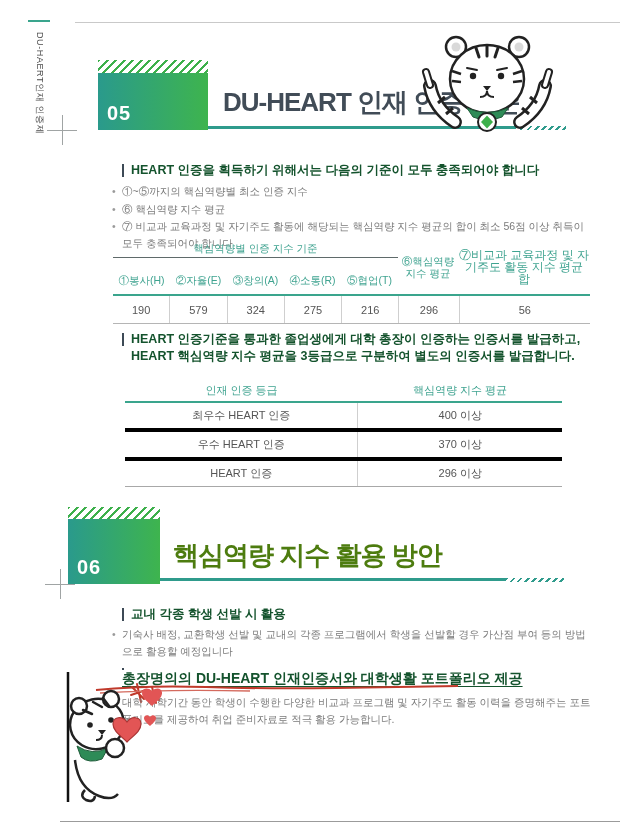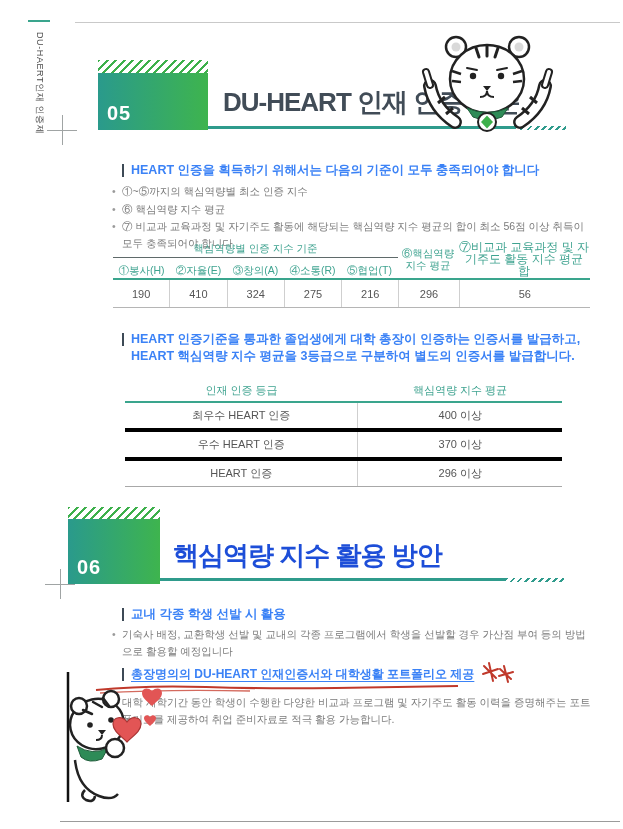--- a/index.html
+++ b/index.html
@@ -31,39 +31,39 @@
   .stripes{background:repeating-linear-gradient(135deg,#3db04b 0 2px,#ffffff 2px 6px);}
   .sec-box{background:linear-gradient(90deg,#2a9a8c 0%,#3eb44e 100%);}
   .sec-num{position:absolute;left:9px;bottom:5px;color:#fff;font-size:20px;font-weight:bold;letter-spacing:1px;}
   .s05-stripes{left:98px;top:60px;width:110px;height:13px;}
   .s05-box{left:98px;top:73px;width:110px;height:57px;}
   .s05-title{left:223px;top:85px;font-size:26px;font-weight:bold;color:#414c57;letter-spacing:-1px;white-space:nowrap;}
   .s05-line{left:208px;top:126px;width:308px;height:3px;background:#2f9b8c;}
   .s05-hatch{left:516px;top:126px;width:50px;height:4px;background:repeating-linear-gradient(135deg,#2f9b8c 0 2px,transparent 2px 5px);}
   .s06-stripes{left:68px;top:507px;width:92px;height:12px;}
   .s06-box{left:68px;top:519px;width:92px;height:65px;}
-  .s06-title{left:173px;top:538px;font-size:26px;font-weight:bold;color:#1d4ed8;letter-spacing:-1px;white-space:nowrap;}
+  .s06-title{left:173px;top:538px;font-size:26px;font-weight:bold;color:#4d7c0f;letter-spacing:-1px;white-space:nowrap;}
   .s06-line{left:160px;top:578px;width:346px;height:3px;background:#2f9b8c;}
   .s06-hatch{left:506px;top:578px;width:58px;height:4px;background:repeating-linear-gradient(135deg,#2f9b8c 0 2px,transparent 2px 5px);}
 
   
-  .h-heading{display:flex;align-items:flex-start;color:#3b82f6;font-weight:bold;font-size:12.5px;line-height:17px;padding-left:24px;}
+  .h-heading{display:flex;align-items:flex-start;color:#14532d;font-weight:bold;font-size:12.5px;line-height:17px;padding-left:24px;}
   .h-bar{flex:0 0 2px;width:2px;height:13px;background:#3d4a56;margin:2px 7px 0 0;}
 
   
   .bullets{width:482px;}
   .bullet{position:relative;padding-left:10px;font-size:10.5px;color:#7b7b7b;line-height:16.5px;margin-bottom:1px;}
   .bullet::before{content:'\2022';position:absolute;left:0;top:0;color:#9a9a9a;}
 
   
   .t1{left:113px;top:240px;width:477px;font-size:10.5px;}
   .t1-head{display:flex;align-items:stretch;}
   .t1-left{width:285px;display:flex;flex-direction:column;}
   .t1-group{height:17px;line-height:17px;text-align:center;color:#3fa390;border-bottom:1px solid #5f6a6a;}
-  .t1-cols{display:flex;height:20px;align-items:flex-end;}
+  .t1-cols{display:flex;height:20px;align-items:flex-start;margin-top:16px;}
   .t1-cols > div{flex:1;text-align:center;color:#3fa390;}
   .t1-avg{width:60px;display:flex;align-items:center;justify-content:center;text-align:center;color:#3fa390;line-height:12px;}
   .t1-sum{width:132px;display:flex;align-items:center;justify-content:center;text-align:center;color:#3fa390;line-height:12px;font-size:12px;}
   .t1-thick{height:2px;background:#3aa58d;}
   .t1-row{display:flex;height:27px;align-items:stretch;border-bottom:1px solid #b5b5b5;}
   .t1-row > div{display:flex;align-items:center;justify-content:center;color:#555;font-size:11px;}
   .t1-row > div.c{width:57px;}
   .t1-row > div.c6{width:60px;}
   .t1-row > div.c7{width:132px;}
   .t1-row > div + div{border-left:1px solid #cfcfcf;}
@@ -82,21 +82,21 @@
   .t2-row:last-child{border-bottom:1px solid #a8a8a8;}
   .t2-row > div{display:flex;align-items:center;justify-content:center;color:#555;}
   .t2-row .c1{width:233px;}
   .t2-row .c2{width:204px;border-left:1px solid #cfcfcf;}
 
   
   .sel-head{left:98px;top:606px;}
   .sel-bullets{left:112px;top:626px;}
   .pf-head{left:98px;top:666px;}
   .pf-head .pf-text{text-decoration:underline;text-underline-offset:3px;}
-  .pf-head{font-size:12px;}
+  .pf-head{font-size:14px;flex-direction:column;}
   .pf-bullets{left:112px;top:694px;}
   .stars-svg{margin-left:6px;margin-top:-6px;}
 
   .squiggle{left:94px;top:682px;width:368px;height:12px;}
 
   .tiger-top{left:415px;top:30px;width:145px;height:102px;}
   .tiger-bottom{left:55px;top:668px;width:115px;height:140px;}
 </style>
 </head>
 <body>
@@ -167,21 +167,21 @@
           <div>④소통(R)</div>
           <div>⑤협업(T)</div>
         </div>
       </div>
       <div class="t1-avg">⑥핵심역량 지수 평균</div>
       <div class="t1-sum">⑦비교과 교육과정 및 자기주도 활동 지수 평균 합</div>
     </div>
     <div class="t1-thick"></div>
     <div class="t1-row">
       <div class="c">190</div>
-      <div class="c">410</div>
+      <div class="c">579</div>
       <div class="c">324</div>
       <div class="c">275</div>
       <div class="c">216</div>
       <div class="c6">296</div>
       <div class="c7">56</div>
     </div>
   </div>
 
   <div class="abs h-heading grade-head">
     <span class="h-bar"></span>

